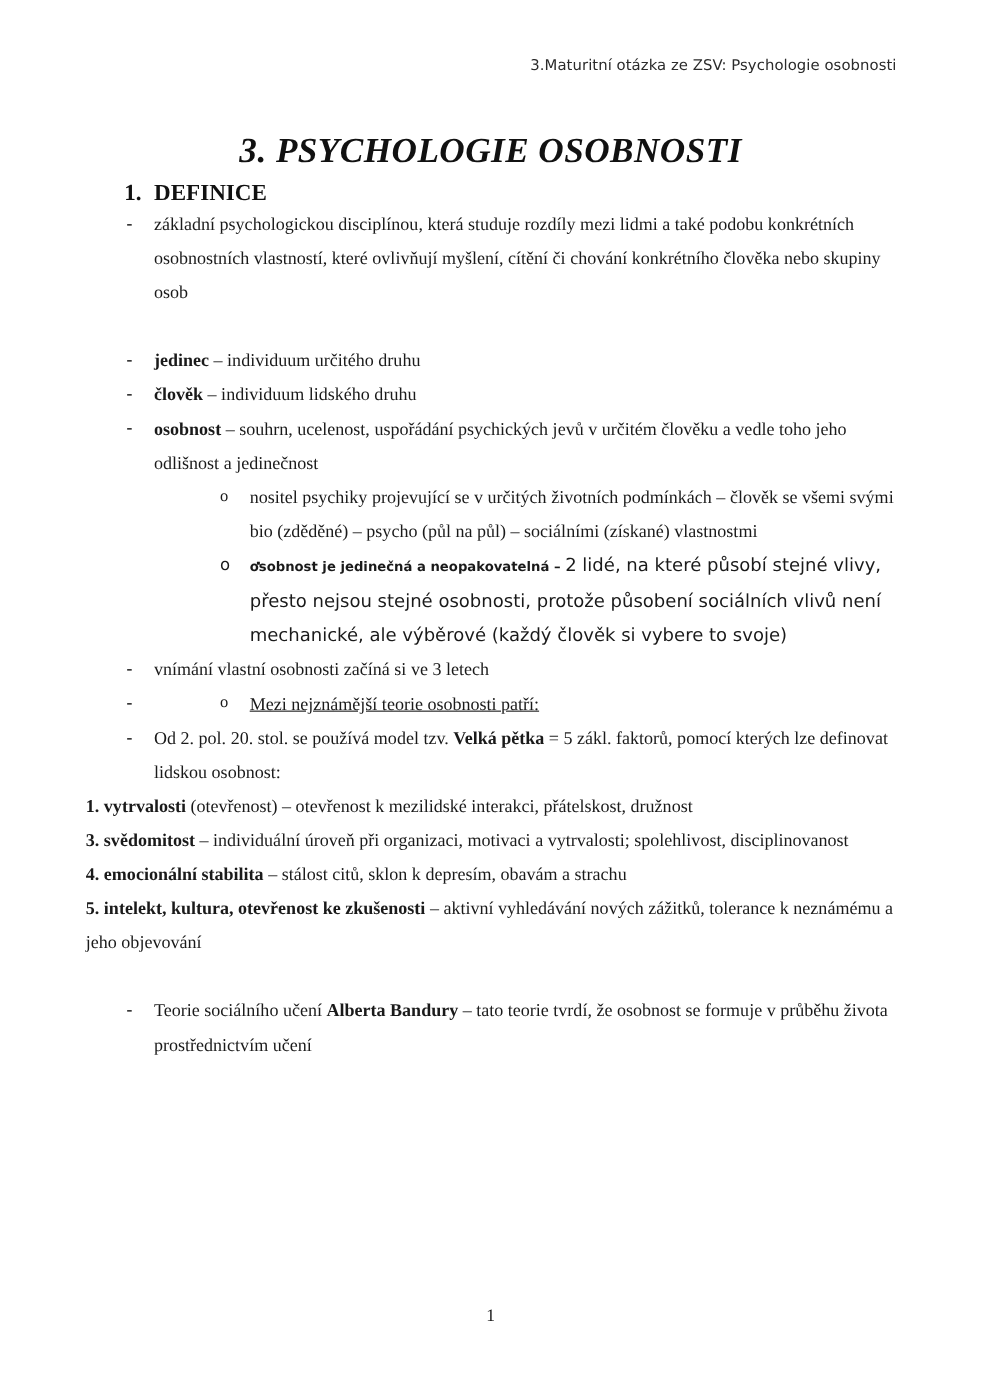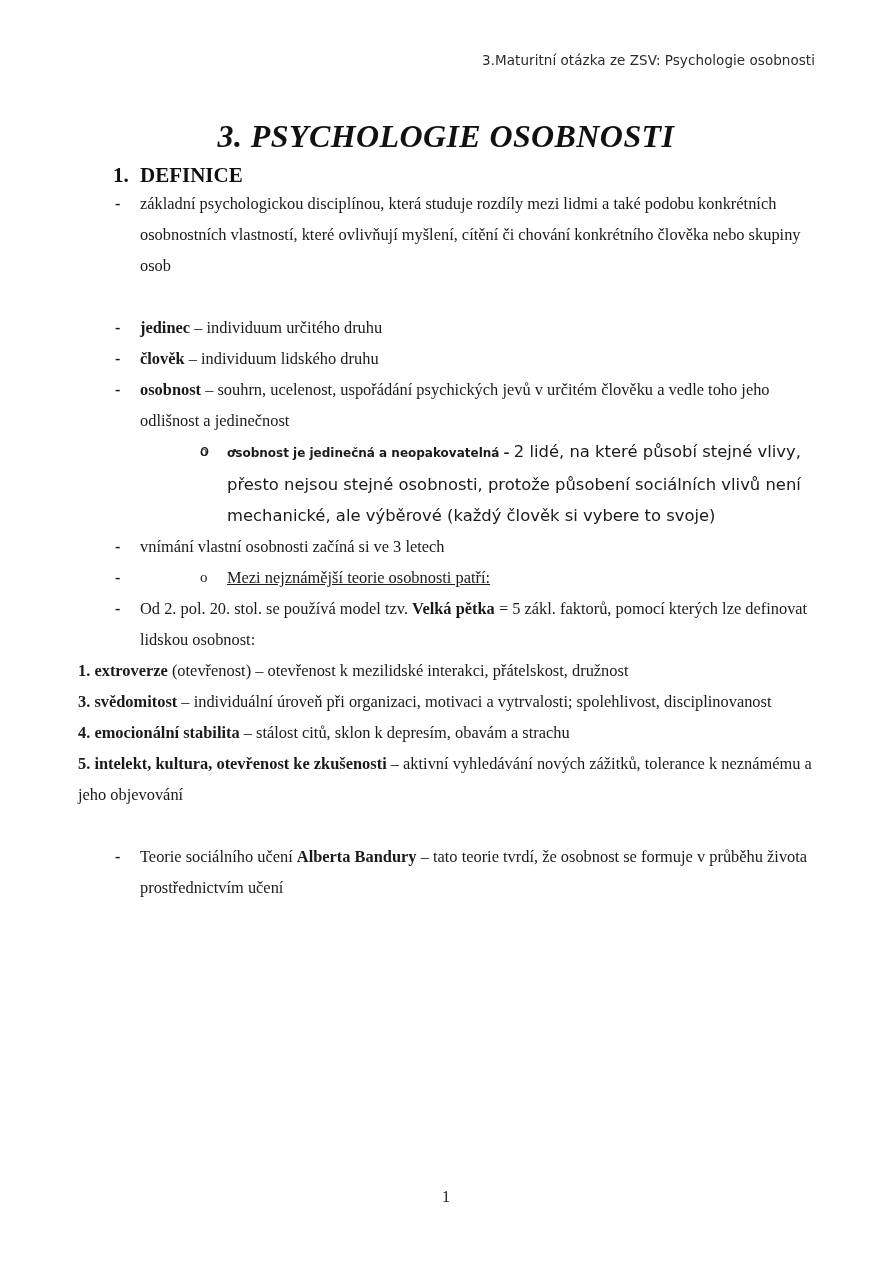--- a/index.html
+++ b/index.html
@@ -193,20 +193,21 @@
         <span class="mk">-</span>
         <b>člověk</b><span> – individuum lidského druhu</span>
       </li>
       <li class="dash">
         <span class="mk">-</span>
         <b>osobnost</b><span> – souhrn, ucelenost, uspořádání psychických jevů v určitém člověku a vedle toho jeho odlišnost a jedinečnost</span>
       </li>
 
       <li class="circ">
         <span class="mk">o</span>
+        <span>nositel psychiky projevující se v určitých životních podmínkách – člověk se všemi svými bio (zděděné) – psycho (půl na půl) – sociálními (získané) vlastnostmi</span>
       </li>
 
       <li class="sq">
         <span class="mk">▪</span>
       </li>
 
       <li class="circ sans">
         <span class="mk">o</span>
         <span class="lead">osobnost je jedinečná a neopakovatelná – </span><span>2 lidé, na které působí stejné vlivy, přesto nejsou stejné osobnosti, protože působení sociálních vlivů není mechanické, ale výběrové (každý člověk si vybere to svoje)</span>
       </li>
@@ -228,21 +229,21 @@
       </li>
       <li class="dash">
         <span class="mk">-</span>
         <span>Od 2. pol. 20. stol. se používá model tzv. </span><b>Velká pětka</b><span> = 5 zákl. faktorů, pomocí kterých lze definovat lidskou osobnost:</span>
       </li>
     </ul>
 
     <ol class="bigfive">
       <li>
         <b>1.</b>
-        <b>extroverze</b><span> (otevřenost) – otevřenost k mezilidské interakci, přátelskost, družnost</span>
+        <b>vytrvalosti</b><span> (otevřenost) – otevřenost k mezilidské interakci, přátelskost, družnost</span>
       </li>
       <li>
         <b>3.</b>
         <b>svědomitost</b><span> – individuální úroveň při organizaci, motivaci a vytrvalosti; spolehlivost, disciplinovanost</span>
       </li>
       <li>
         <b>4.</b>
         <b>emocionální stabilita</b><span> – stálost citů, sklon k depresím, obavám a strachu</span>
       </li>
       <li>

